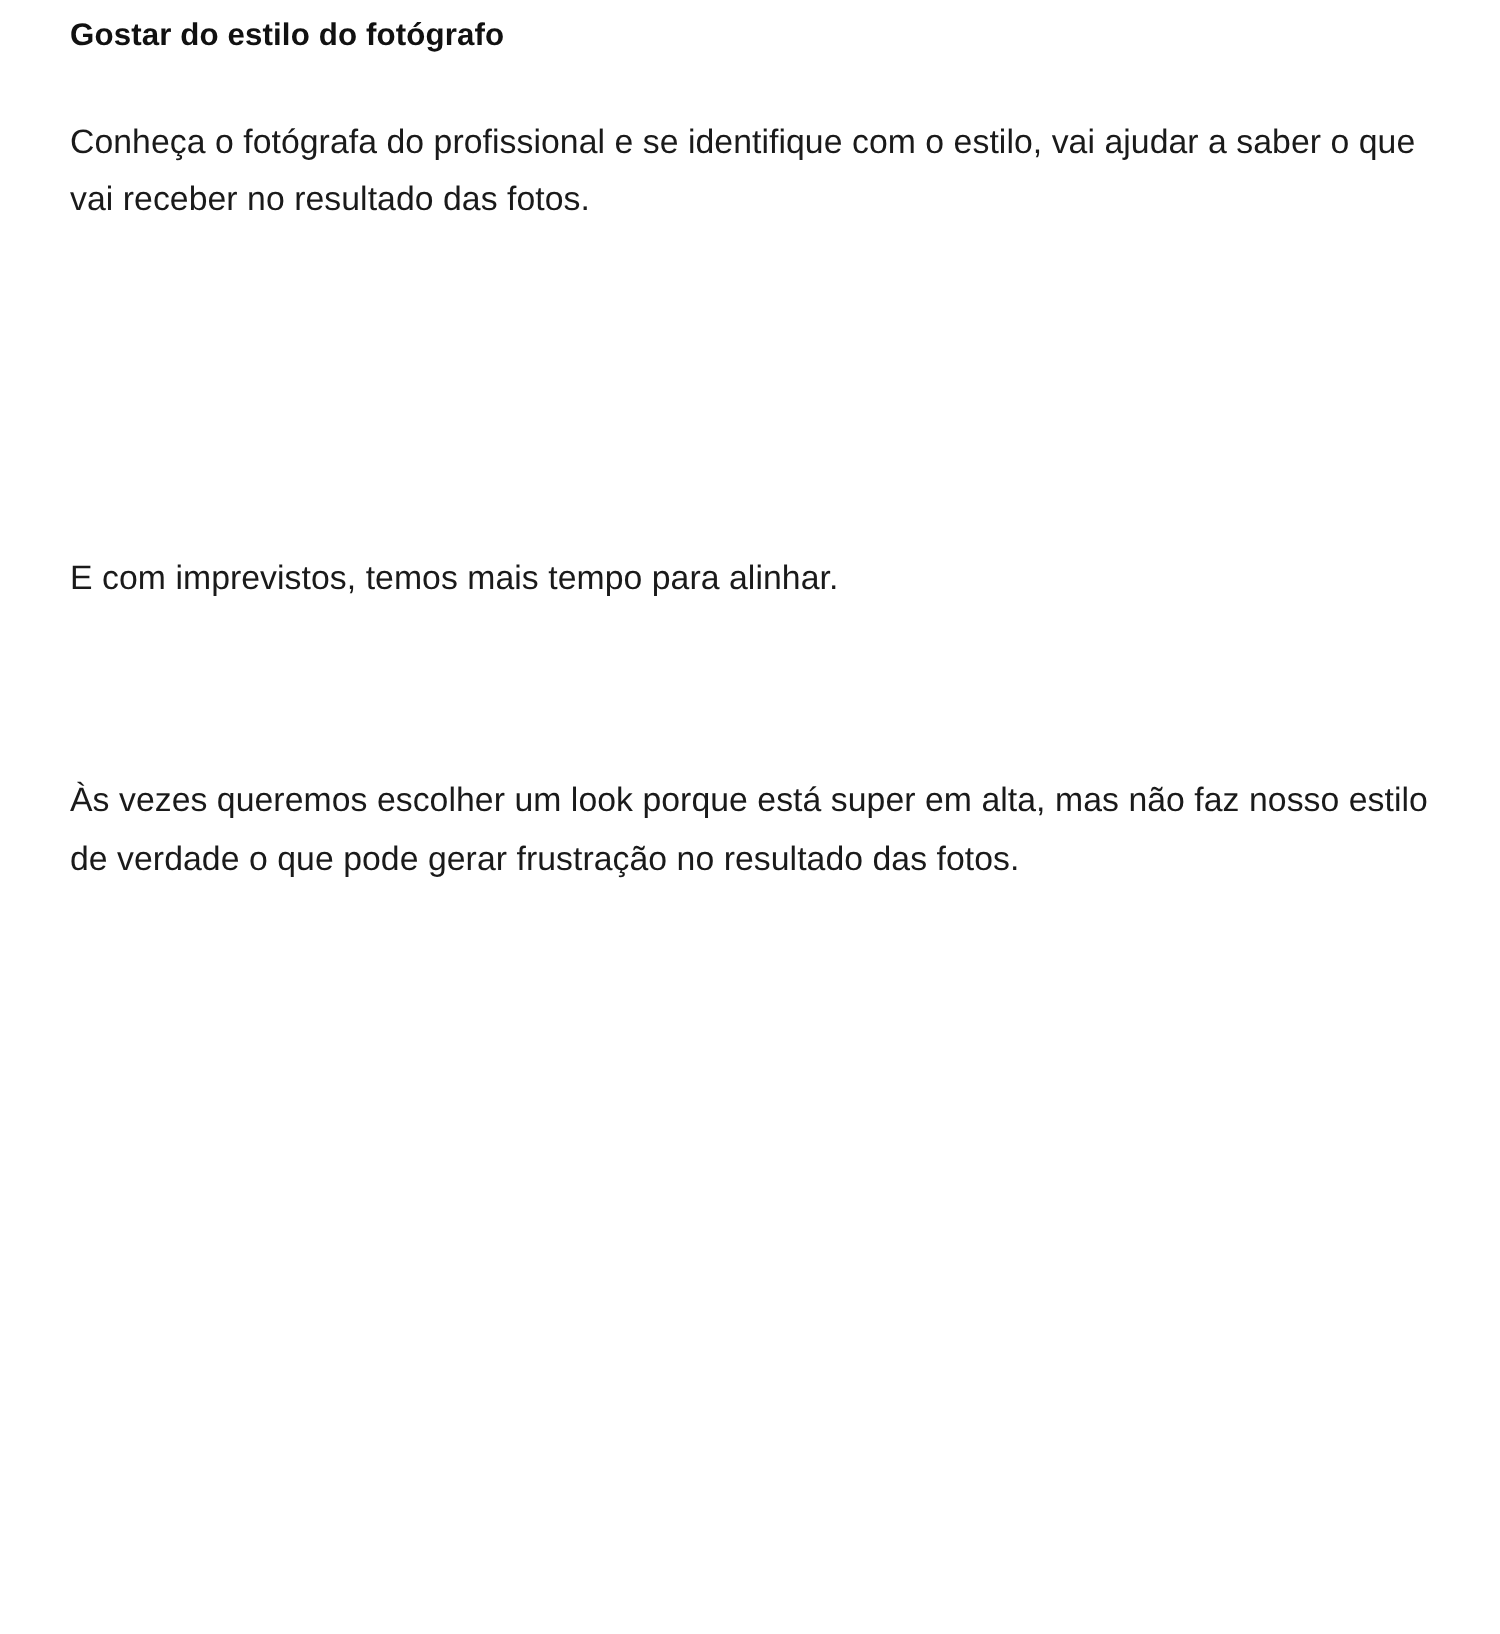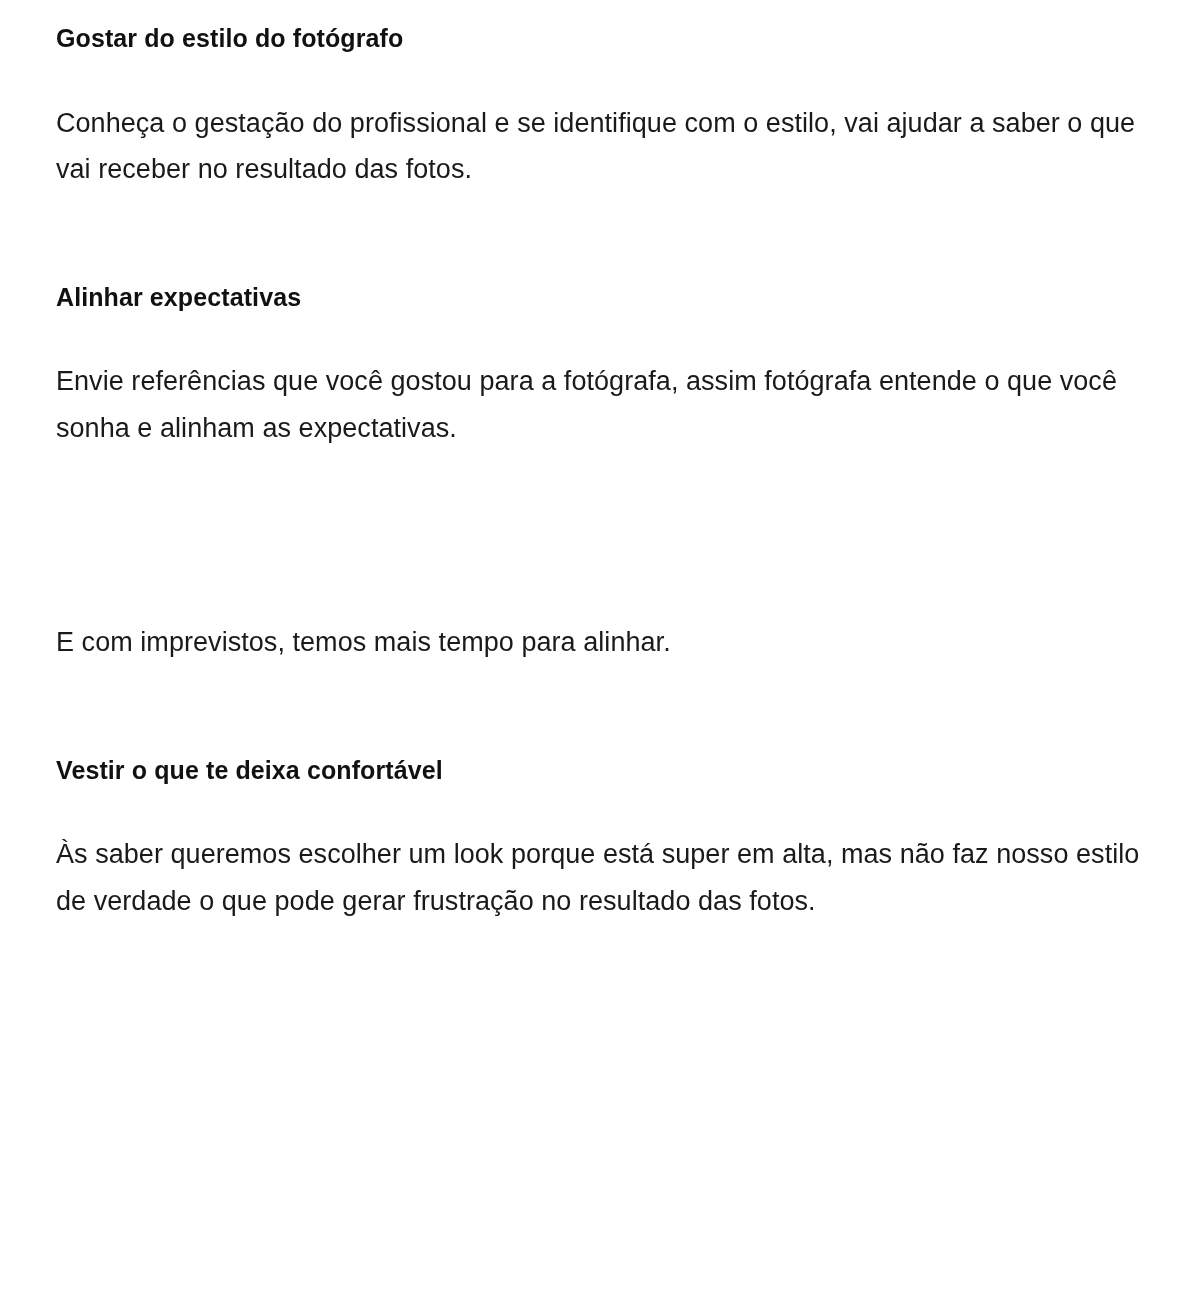--- a/index.html
+++ b/index.html
@@ -11,21 +11,21 @@
     width: 1200px;
     min-height: 1307px;
     font-family: "Liberation Sans", sans-serif;
     color: #1a1a1a;
     -webkit-font-smoothing: antialiased;
   }
   .page {
     box-sizing: border-box;
     width: 1200px;
     min-height: 1307px;
-    padding: 10px 56px 0 56px;
+    padding: 0 56px 0 56px;
     background: #ffffff;
   }
   .section {
     margin: 0;
   }
   h2.heading {
     font-size: 25px;
     line-height: 1.35;
     font-weight: bold;
     color: #111111;
@@ -46,41 +46,35 @@
   .first-heading { padding-top: 12px; }
 </style>
 </head>
 <body>
 
 <div class="page">
 
   <div class="section">
     <h2 class="heading first-heading">Gostar do estilo do fotógrafo</h2>
     <div class="gap-heading-para"></div>
-    <p class="para">Conheça o gestação do profissional e se identifique com o estilo, vai ajudar a saber o que vai receber no resultado das fotos.</p>
+    <p class="para">Conheça o fotógrafa do profissional e se identifique com o estilo, vai ajudar a saber o que vai receber no resultado das fotos.</p>
   </div>
 
   <div class="gap-section"></div>
 
-  <div class="section">
-    <h2 class="heading">Alinhar expectativas</h2>
-    <div class="gap-heading-para"></div>
-    <p class="para">Envie referências que você gostou para a fotógrafa, assim fotógrafa entende o que você sonha e alinham as expectativas.</p>
-  </div>
 
   <div class="gap-section"></div>
 
   <div class="section">
     <div class="gap-heading-para"></div>
     <div class="gap-para-para"></div>
     <p class="para">E com imprevistos, temos mais tempo para alinhar.</p>
   </div>
 
   <div class="gap-section"></div>
 
   <div class="section">
-    <h2 class="heading">Vestir o que te deixa confortável</h2>
     <div class="gap-heading-para"></div>
-    <p class="para">Às saber queremos escolher um look porque está super em alta, mas não faz nosso estilo de verdade o que pode gerar frustração no resultado das fotos.</p>
+    <p class="para">Às vezes queremos escolher um look porque está super em alta, mas não faz nosso estilo de verdade o que pode gerar frustração no resultado das fotos.</p>
     <div class="gap-para-para"></div>
   </div>
 
 </div>
 
 </body></html>

